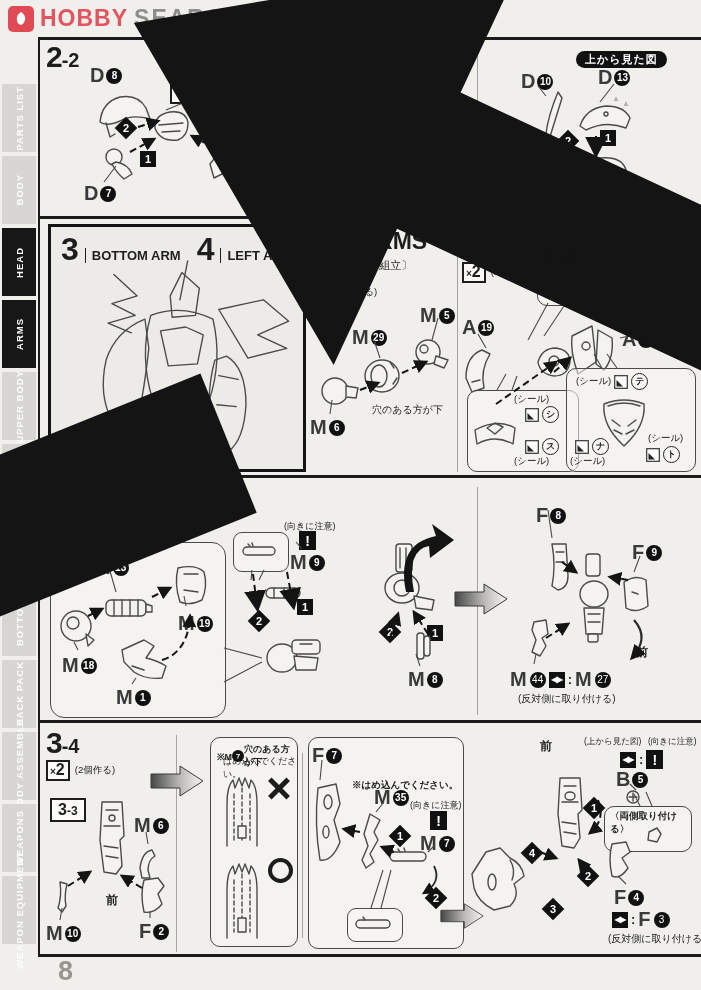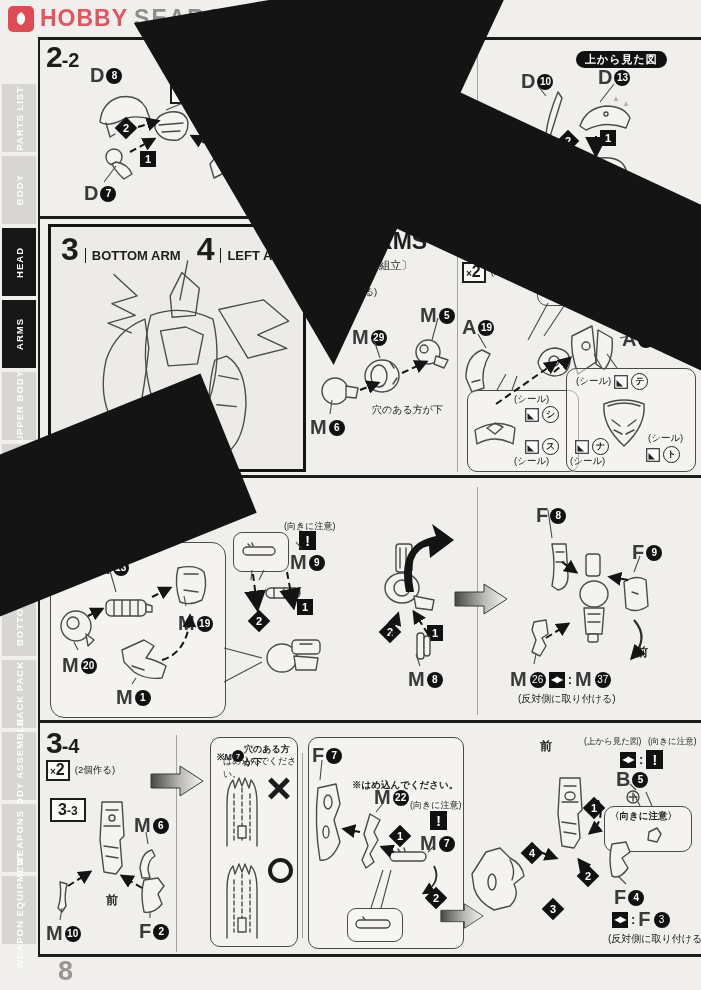--- a/index.html
+++ b/index.html
@@ -421,21 +421,21 @@
       <span class="pl-l">M</span>
       <span class="pl-n">19</span>
     </div>
   <svg class="p-svg" style="left:58px;top:606px;" width="40" height="44">
       <circle cx="18" cy="20" r="15"></circle>
       <path d="M28,28 L36,34 L30,40 Z"></path>
       <circle cx="15" cy="17" r="6"></circle>
     </svg>
   <div class="plabel" style="left:62px;top:654px;">
       <span class="pl-l">M</span>
-      <span class="pl-n">20</span>
+      <span class="pl-n">18</span>
     </div>
   <svg class="p-svg" style="left:116px;top:636px;" width="58" height="48">
       <path d="M6,14 L28,4 L38,10 L30,22 Q40,24 50,30 L46,42 Q30,44 18,36 L8,26 Z"></path>
       <path class="nf" d="M16,30 L28,34"></path>
     </svg>
   <div class="plabel" style="left:116px;top:686px;">
       <span class="pl-l">M</span>
       <span class="pl-n">1</span>
     </div>
 
@@ -512,25 +512,25 @@
     </div>
   <svg class="p-svg" style="left:618px;top:572px;" width="34" height="46">
       <path d="M6,10 Q18,2 28,8 L30,34 Q18,42 8,36 Z"></path>
       <path class="nf" d="M14,20 L20,22"></path>
     </svg>
   <svg class="p-svg" style="left:526px;top:616px;" width="28" height="46">
       <path d="M8,6 L20,4 L22,18 L16,22 L20,30 L14,40 L6,36 L10,24 L6,14 Z"></path>
     </svg>
   <div class="stkrow" style="left:510px;top:668px;">
     <span class="pl-l" style="font-size:20px;font-weight:bold;">M</span>
-      <span class="pl-n">26</span>
+      <span class="pl-n">44</span>
     <span class="iconsq">◀▶</span>
     <span class="colon">:</span>
     <span class="pl-l" style="font-size:20px;font-weight:bold;">M</span>
-      <span class="pl-n">37</span>
+      <span class="pl-n">27</span>
   </div>
   <div class="jnote" style="left:518px;top:692px;">(反対側に取り付ける)</div>
   <div class="front" style="left:636px;top:644px;">前</div>
 
   <div class="sechead" style="left:46px;top:726px;">
     <span class="a">3</span>
       <span class="b">-4</span>
   </div>
   <div class="x2wrap" style="left:46px;top:760px;">
     <span class="x2">
@@ -598,21 +598,21 @@
       <span class="pl-n">7</span>
     </div>
   <div class="jnote" style="left:352px;top:779px;font-size:9.5px;font-weight:bold;">※はめ込んでください。</div>
   <svg class="p-svg" style="left:310px;top:780px;" width="36" height="88">
       <path d="M8,8 L26,4 L30,24 L24,40 L30,62 Q22,82 10,80 Q4,44 8,8 Z"></path>
       <ellipse cx="18" cy="22" rx="4" ry="7"></ellipse>
       <ellipse cx="16" cy="52" rx="3" ry="6"></ellipse>
     </svg>
   <div class="plabel" style="left:374px;top:786px;">
       <span class="pl-l">M</span>
-      <span class="pl-n">22</span>
+      <span class="pl-n">35</span>
     </div>
   <svg class="p-svg" style="left:356px;top:810px;" width="30" height="62">
       <path d="M14,4 L24,10 L18,22 L22,30 L14,44 L18,52 L10,58 L6,50 L12,36 L8,24 Z"></path>
     </svg>
   <div class="jnote" style="left:410px;top:799px;font-size:9px;">(向きに注意)</div>
   <div class="warnbox" style="left:430px;top:811px;">
       <span>!</span>
     </div>
   <div class="plabel" style="left:420px;top:832px;">
       <span class="pl-l">M</span>
@@ -646,21 +646,21 @@
   </div>
   <div class="plabel" style="left:616px;top:768px;">
       <span class="pl-l">B</span>
       <span class="pl-n">5</span>
     </div>
   <svg class="p-svg" style="left:624px;top:788px;" width="20" height="18">
       <circle cx="9" cy="9" r="6"></circle>
       <path class="nf" d="M5,9 L13,9 M9,5 L9,13"></path>
     </svg>
   <div class="callout" style="left:604px;top:806px;width:86px;height:44px;">
-    <div style="position:absolute;left:5px;top:3px;font-size:9.5px;font-weight:bold;">〈向きに注意〉</div>
+    <div style="position:absolute;left:5px;top:3px;font-size:9.5px;font-weight:bold;">〈両側取り付ける〉</div>
     <svg class="p-svg" style="left:38px;top:17px;" width="22" height="22">
         <path d="M6,8 L14,4 L18,10 L14,18 L5,16 Z"></path>
       </svg>
   </div>
   <svg class="p-svg" style="left:548px;top:772px;" width="42" height="98">
       <path d="M12,6 L32,6 L34,38 L30,42 L32,66 L26,76 L14,74 L10,42 Z"></path>
       <path class="nf" d="M16,14 L28,14 M14,30 L30,30 M14,50 L28,52 M16,60 L28,62"></path>
       <ellipse cx="22" cy="24" rx="5" ry="4"></ellipse>
     </svg>
   <span class="badge d" style="left:586px;top:800px;">

